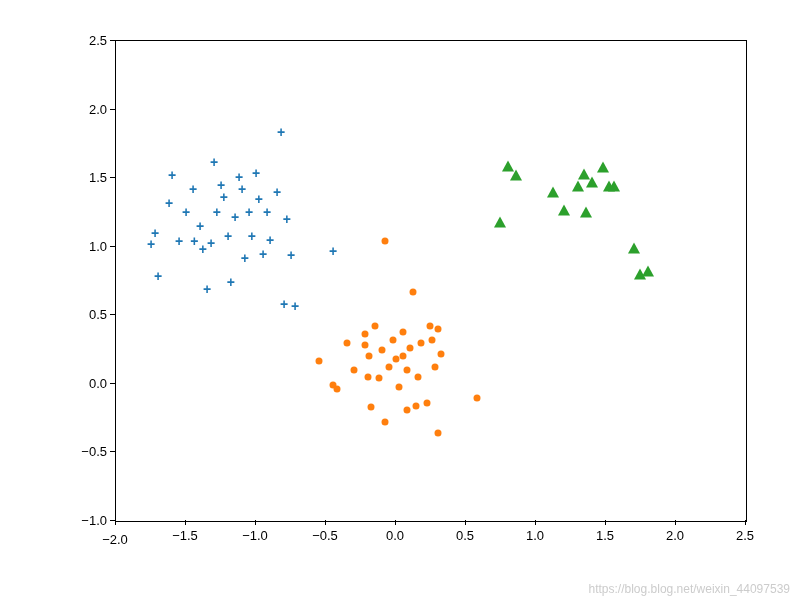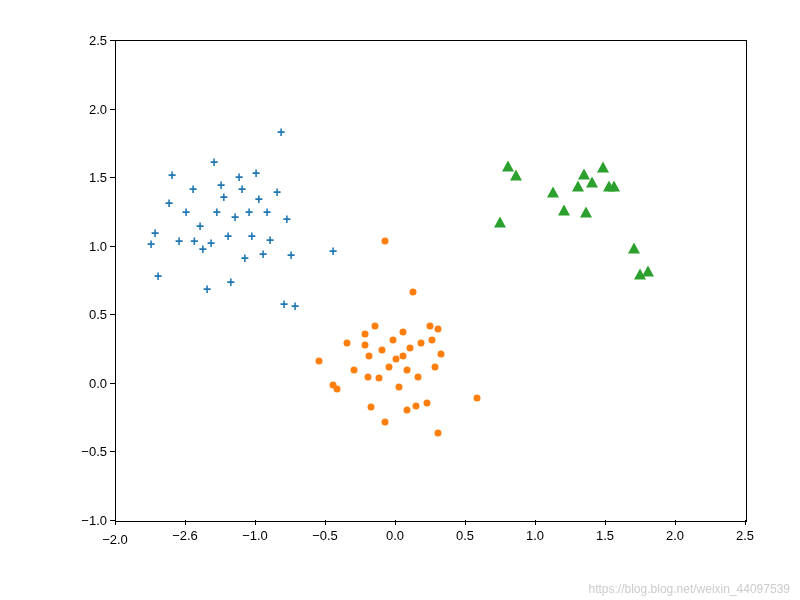--- a/index.html
+++ b/index.html
@@ -276,21 +276,21 @@
         <div class="marker-triangle"></div>
       </div>
       <div class="point" style="left: 532px; top: 230.4px;">
         <div class="marker-triangle"></div>
       </div>
     </div>
   <div id="xticks">
       <div class="tick-x" style="left: 55px; top: 490px;"></div>
       <div class="tick-label-x" style="left: 55px; top: 502px;">−2.0</div>
       <div class="tick-x" style="left: 125px; top: 490px;"></div>
-      <div class="tick-label-x" style="left: 125px; top: 498px;">−2.6</div>
+      <div class="tick-label-x" style="left: 125px; top: 498px;">−1.5</div>
       <div class="tick-x" style="left: 195px; top: 490px;"></div>
       <div class="tick-label-x" style="left: 195px; top: 498px;">−1.0</div>
       <div class="tick-x" style="left: 265px; top: 490px;"></div>
       <div class="tick-label-x" style="left: 265px; top: 498px;">−0.5</div>
       <div class="tick-x" style="left: 335px; top: 490px;"></div>
       <div class="tick-label-x" style="left: 335px; top: 498px;">0.0</div>
       <div class="tick-x" style="left: 405px; top: 490px;"></div>
       <div class="tick-label-x" style="left: 405px; top: 498px;">0.5</div>
       <div class="tick-x" style="left: 475px; top: 490px;"></div>
       <div class="tick-label-x" style="left: 475px; top: 498px;">1.0</div>

